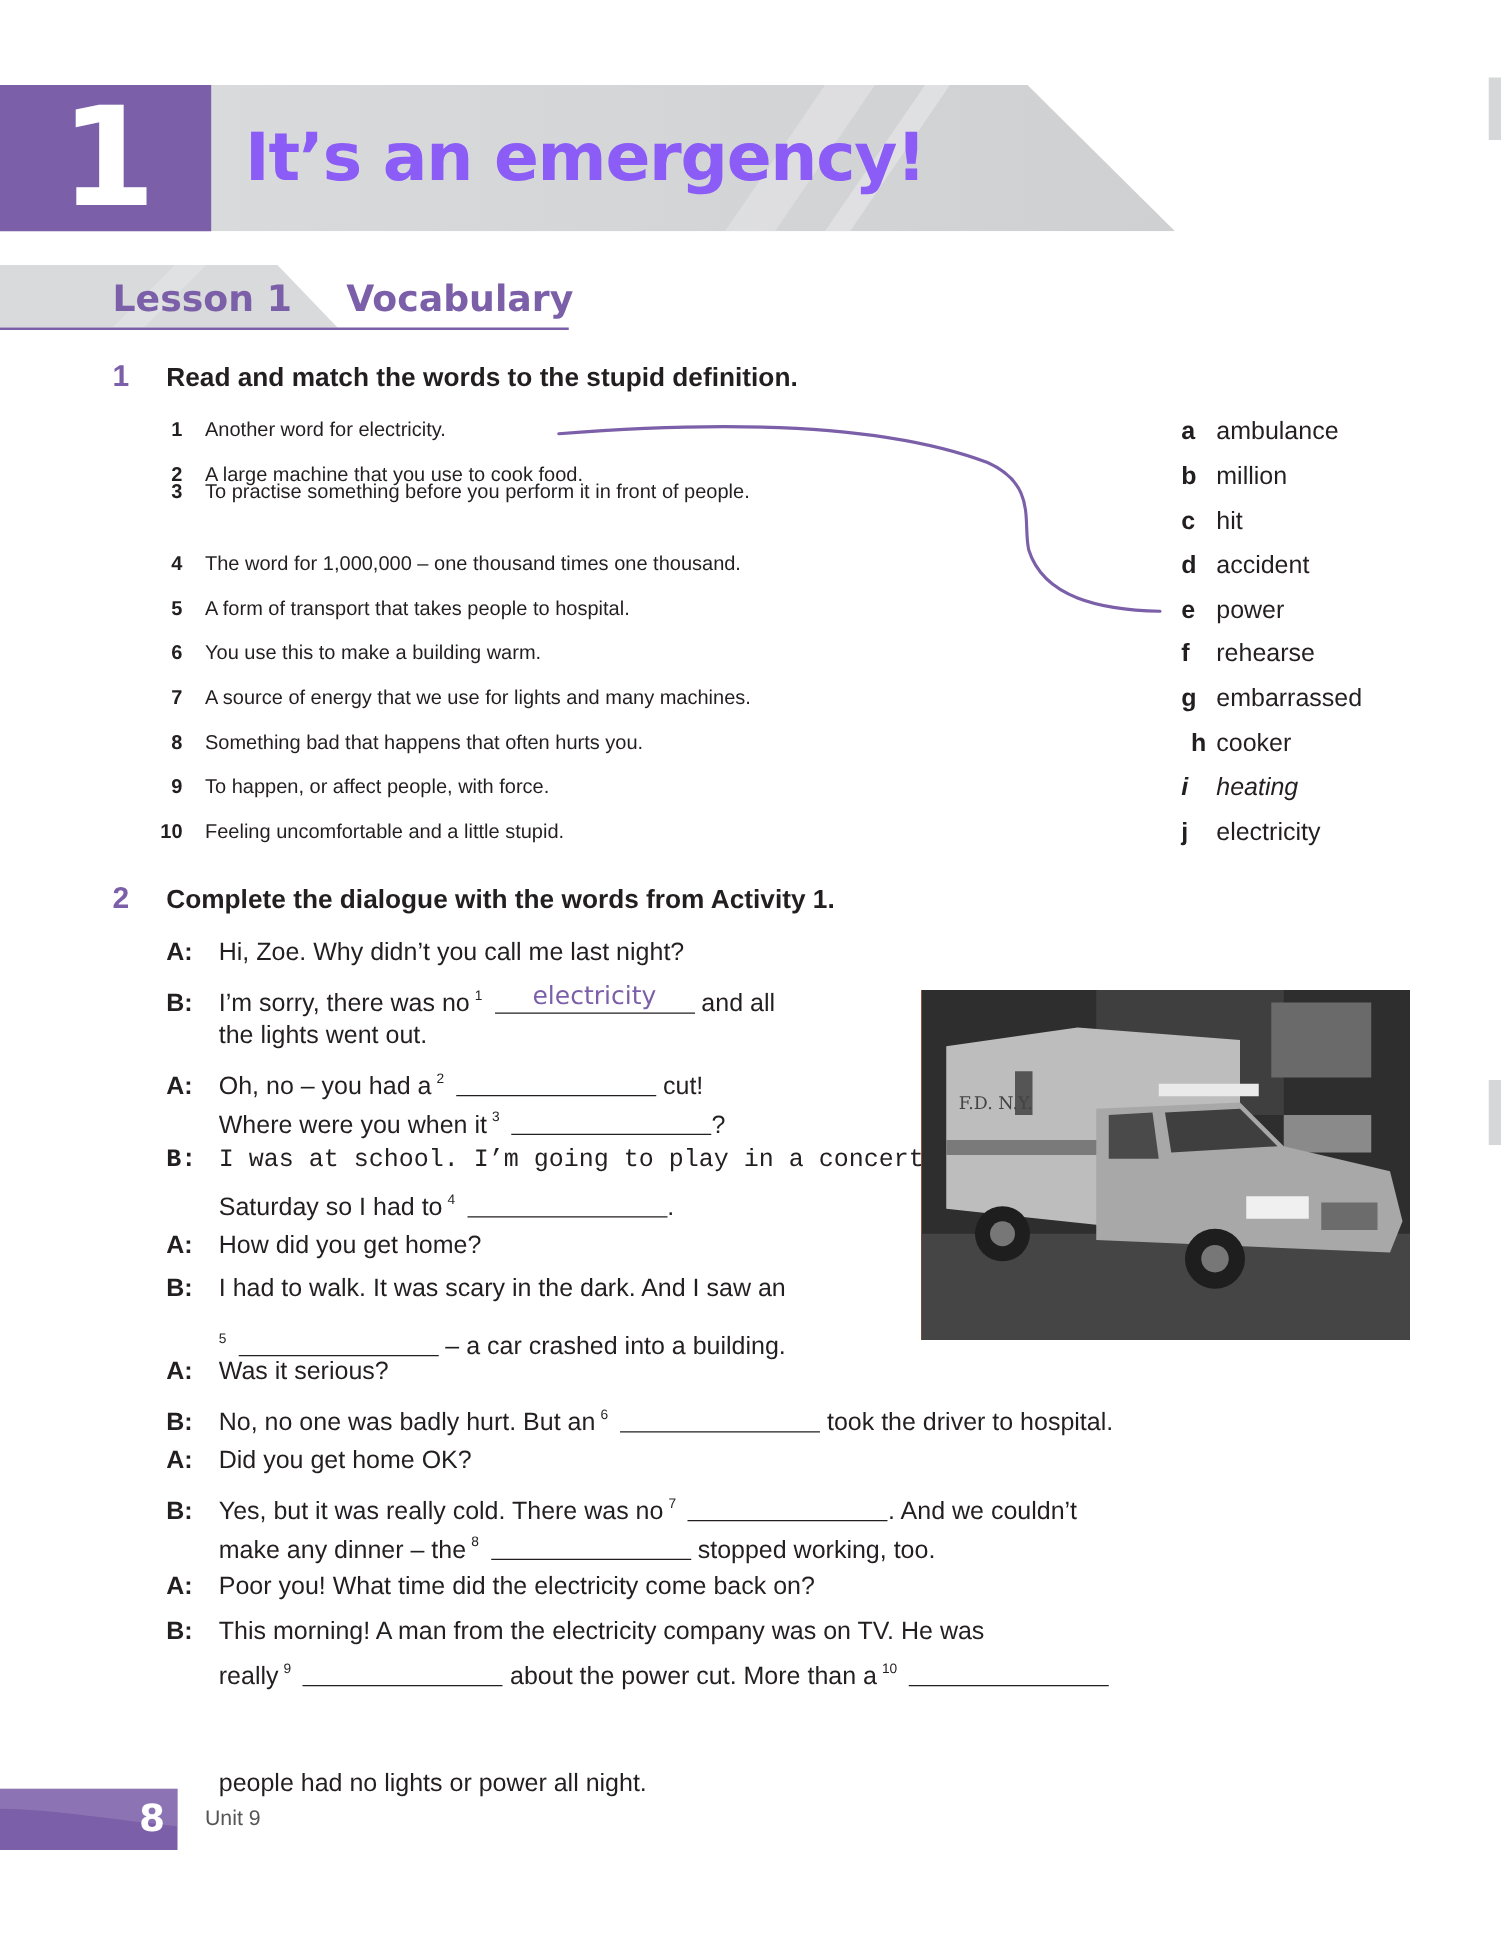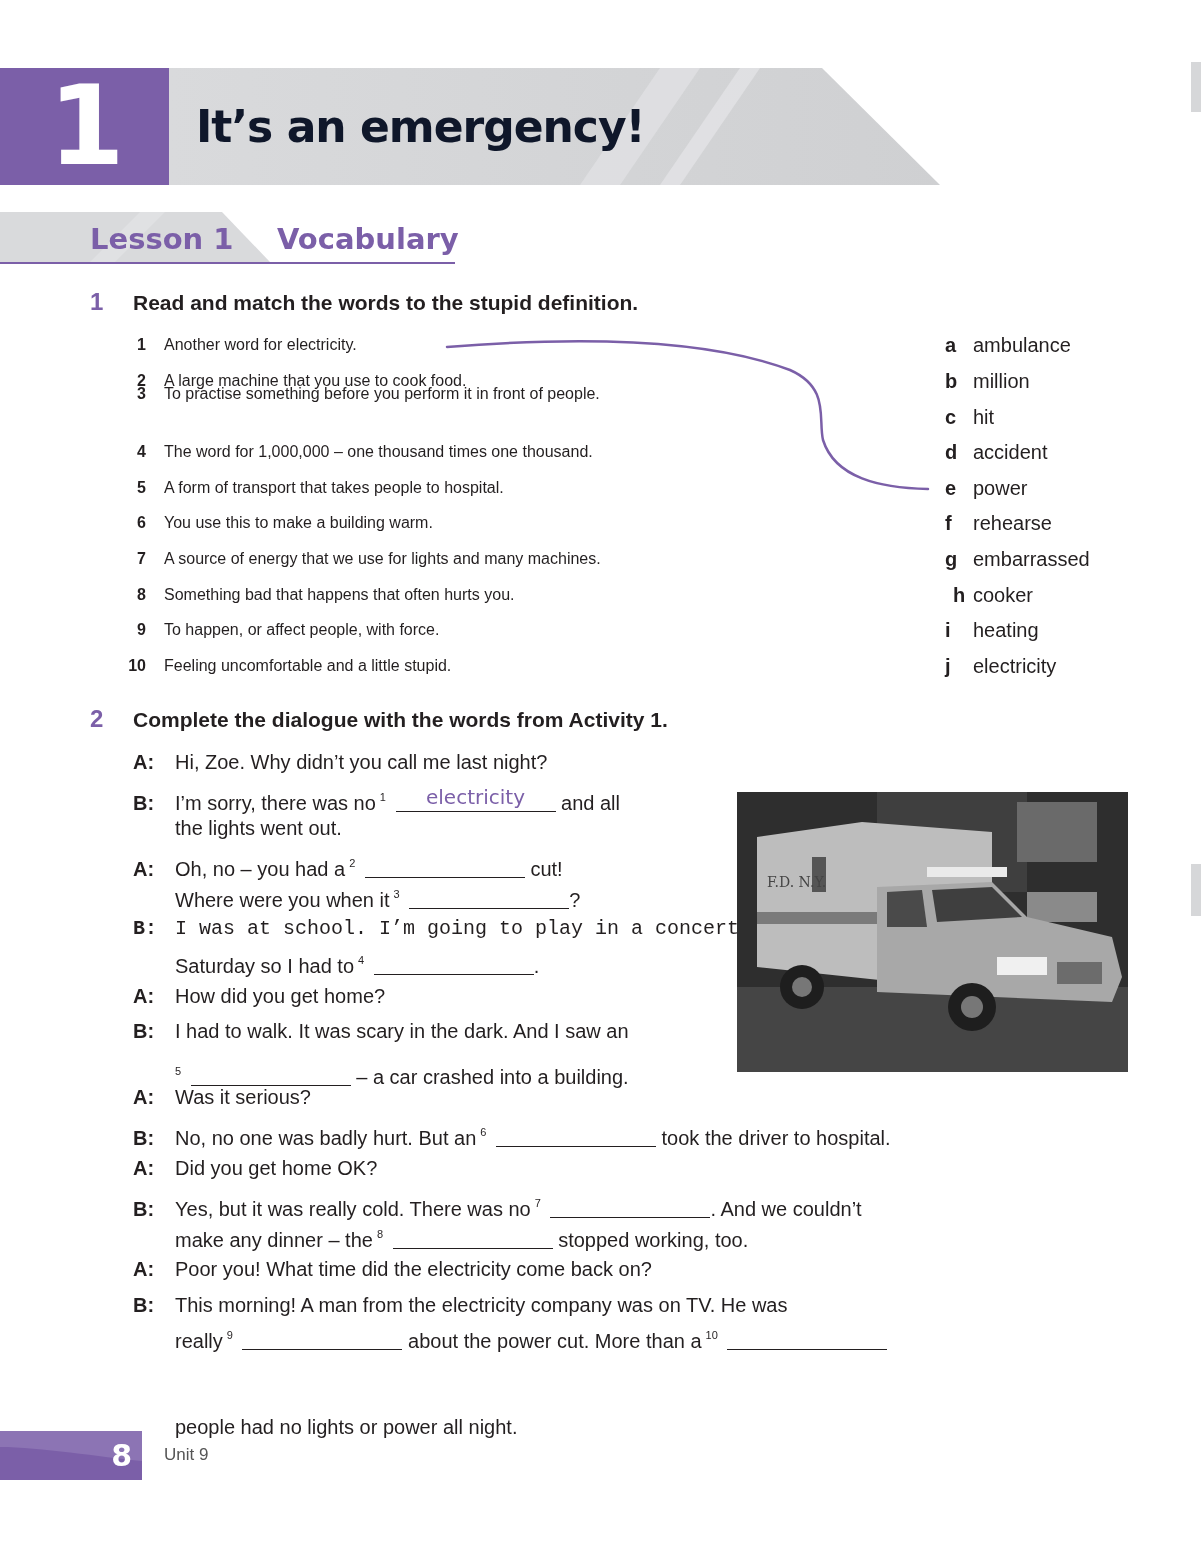--- a/index.html
+++ b/index.html
@@ -5,22 +5,22 @@
     * { box-sizing: border-box; margin: 0; padding: 0; }
     html, body { width: 1201px; height: 1553px; background: #ffffff; overflow: hidden; }
     body { position: relative; font-family: "Liberation Sans", "DejaVu Sans", sans-serif; color: #231f20; }
 
     
     .unit-banner { position: absolute; left: 0; top: 68px; width: 940px; height: 117px; }
     .unit-num-box { position: absolute; left: 0; top: 68px; width: 169px; height: 117px; background: #7b5fa8; }
     .unit-num { position: absolute; left: 0; top: 68px; width: 169px; height: 117px;
       color: #ffffff; font-weight: bold; font-size: 110px; line-height: 117px; text-align: center;
       font-family: "DejaVu Sans", sans-serif; letter-spacing: -4px; }
-    .unit-title { position: absolute; left: 196px; top: 82px; color: #0f172a; font-weight: bold;
-      font-size: 44px; line-height: 90px; font-family: "DejaVu Sans", sans-serif; letter-spacing: -1px; }
+    .unit-title { position: absolute; left: 196px; top: 82px; color: #8b5cf6; font-weight: bold;
+      font-size: 53px; line-height: 90px; font-family: "DejaVu Sans", sans-serif; letter-spacing: -1px; }
 
     
     .side-tab { position: absolute; right: 0; width: 10px; background: #d6d7d9; }
 
     
     .lesson-bar { position: absolute; left: 0; top: 212px; width: 460px; height: 52px; }
     .lesson-label { position: absolute; left: 90px; top: 222px; color: #7b5fa8; font-weight: bold;
       font-size: 29px; font-family: "DejaVu Sans", sans-serif; }
     .lesson-topic { position: absolute; left: 277px; top: 222px; color: #7b5fa8; font-weight: bold;
       font-size: 29px; font-family: "DejaVu Sans", sans-serif; }
@@ -104,21 +104,21 @@
 
 <div>
   <div class="word-row" style="top:330px;"><span class="l">a</span><span>ambulance</span></div>
   <div class="word-row" style="top:366px;"><span class="l">b</span><span>million</span></div>
   <div class="word-row" style="top:402px;"><span class="l">c</span><span>hit</span></div>
   <div class="word-row" style="top:437px;"><span class="l">d</span><span>accident</span></div>
   <div class="word-row" style="top:473px;"><span class="l">e</span><span>power</span></div>
   <div class="word-row" style="top:508px;"><span class="l">f</span><span>rehearse</span></div>
   <div class="word-row" style="top:544px;"><span class="l">g</span><span>embarrassed</span></div>
   <div class="word-row" style="top:580px;text-align:center;"><span class="l">h</span><span>cooker</span></div>
-  <div class="word-row" style="top:615px;"><span class="l">i</span><span>heating</span></div>
+  <div class="word-row" style="top:615px;font-style:italic;"><span class="l">i</span><span>heating</span></div>
   <div class="word-row" style="top:651px;"><span class="l">j</span><span>electricity</span></div>
 </div>
 
 <svg class="match-line" viewBox="0 0 1201 700">
   <path d="M447,347 C560,338 700,336 790,370 C830,388 818,418 823,440 C835,478 880,488 928,489" fill="none" stroke="#7b5fa8" stroke-width="2.5" stroke-linecap="round"></path>
 </svg>
 
 <div class="act-num" style="top:705px;">2</div>
 <div class="act-title" style="top:708px;">Complete the dialogue with the words from Activity 1.</div>
 

